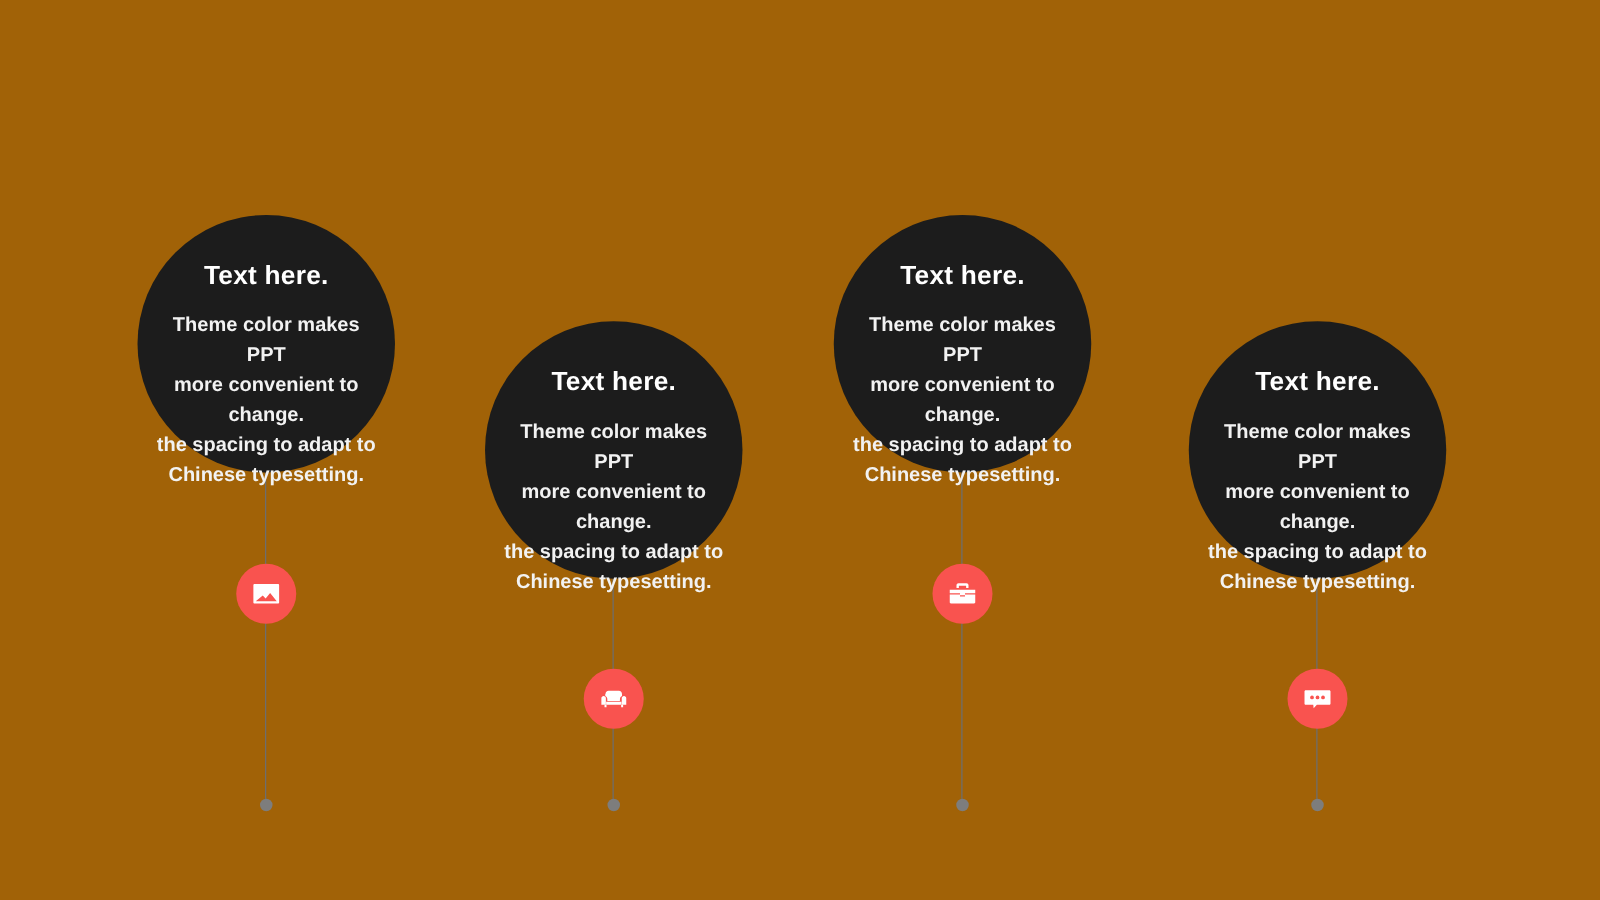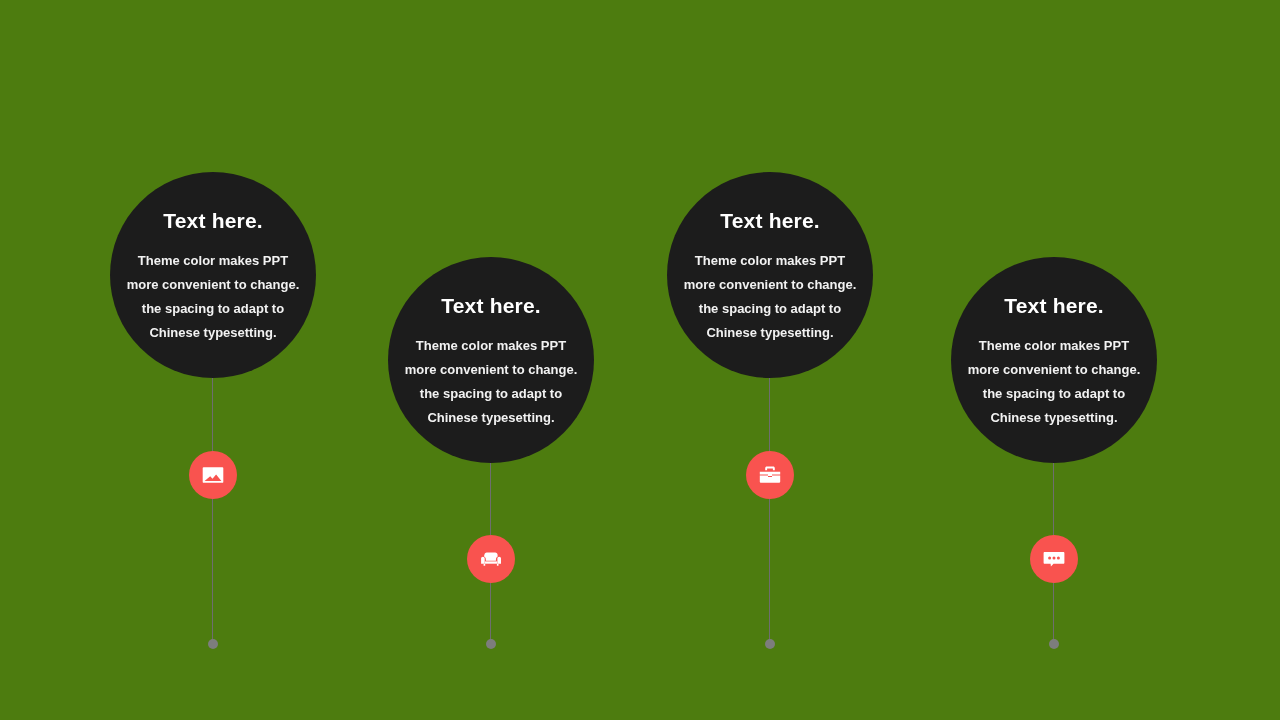--- a/index.html
+++ b/index.html
@@ -71,21 +71,21 @@
     font-size: 21px;
     font-weight: bold;
     letter-spacing: 0.2px;
     line-height: 1;
     margin: 0 0 18px 0;
     white-space: nowrap;
   }
 
   .bubble-body {
     color: #f2f2f2;
-    font-size: 13px;
+    font-size: 16px;
     font-weight: bold;
     line-height: 24px;
     text-align: center;
     width: 178px;
     margin: 0;
     white-space: pre-line;
   }
 
   
   .icon-badge {
@@ -99,21 +99,21 @@
     align-items: center;
     justify-content: center;
   }
   .icon-badge svg {
     display: block;
   }
 </style>
 </head>
 <body>
 
-<div id="stage" style="background: #4d7c0f;">
+<div id="stage" style="background: #a16207;">
     <div class="column" style="left: 213px;">
       <div class="connector" style="top: 378px; height: 266px; background: rgb(110, 110, 110);"></div>
       <div class="bubble" style="top: 172px; background: rgb(28, 28, 28);">
         <div class="bubble-title" style="color: rgb(255, 255, 255);">Text here.</div>
         <div class="bubble-body" style="color: rgb(242, 242, 242);">Theme  color makes PPT
 more convenient to change.
 the spacing to adapt to
 Chinese typesetting.</div>
       </div>
       <div class="icon-badge" style="top: 451px; background: rgb(249, 83, 79);">

